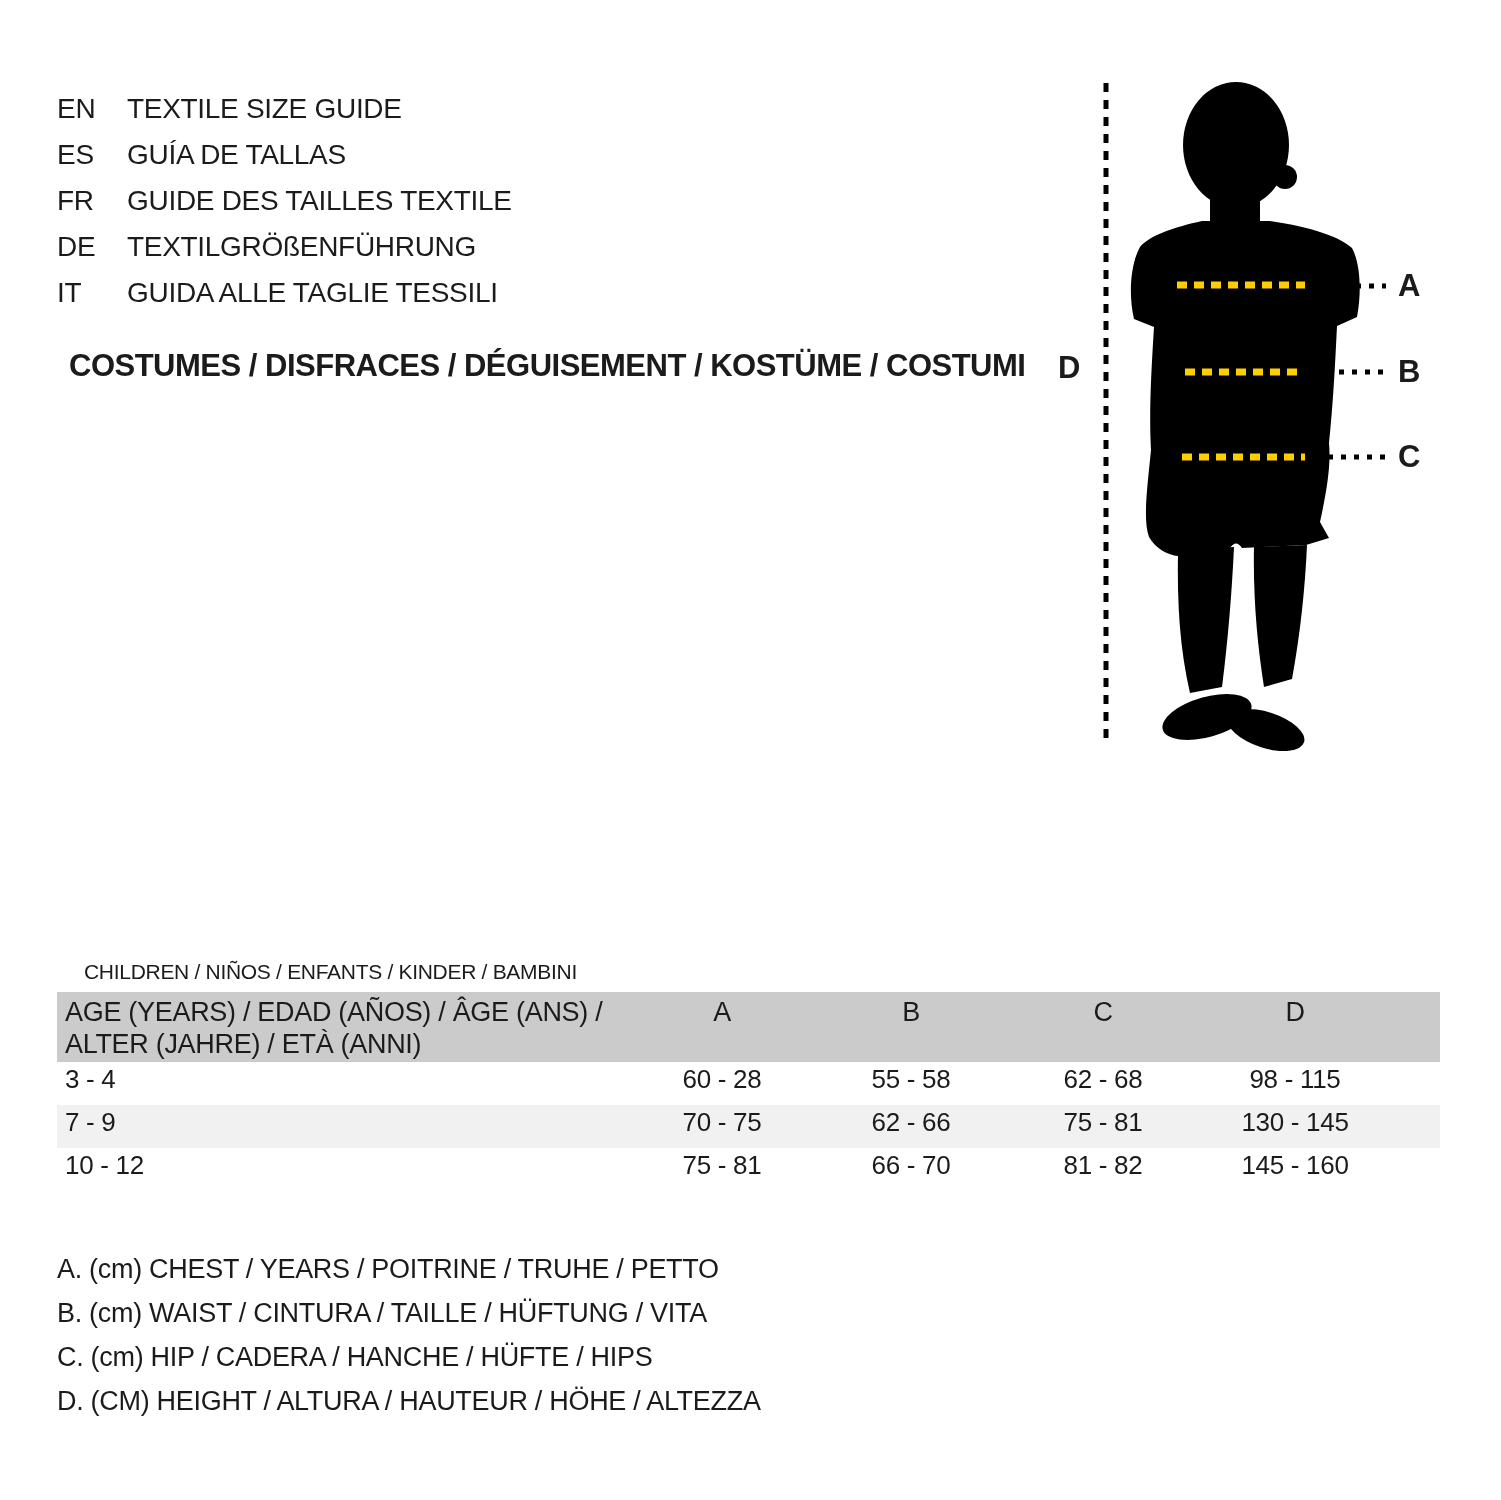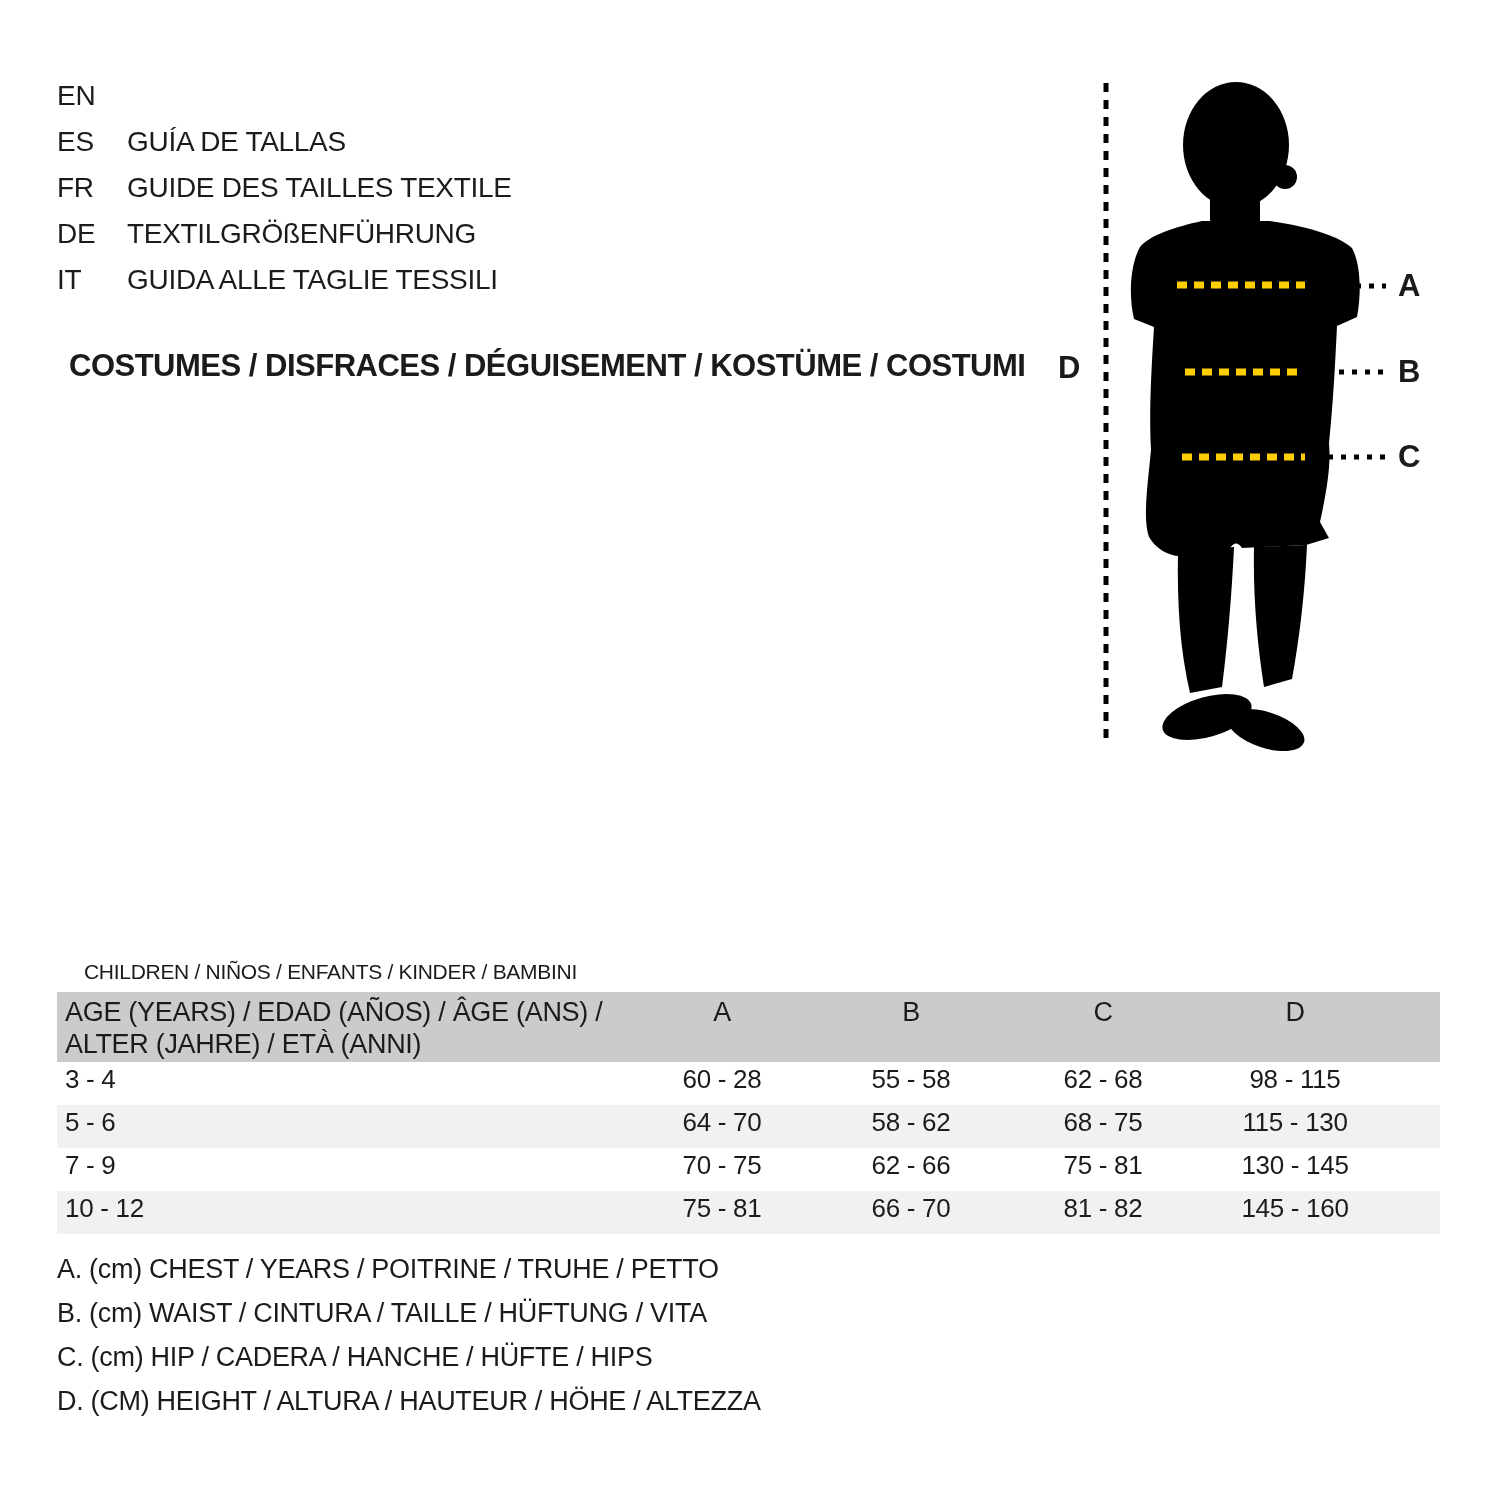--- a/index.html
+++ b/index.html
@@ -7,21 +7,21 @@
     width:1501px;height:1500px;
     background:#ffffff;
     font-family:"Liberation Sans","DejaVu Sans",sans-serif;
     color:#1b1b1b;
     position:relative;
     overflow:hidden;
   }
   .abs{position:absolute;}
 
   
-  .lang-block{left:57px;top:73px;}
+  .lang-block{left:57px;top:86px;}
   .lang-row{display:flex;height:46px;line-height:46px;font-size:28px;letter-spacing:-0.3px;}
   .lang-code{width:70px;flex:0 0 70px;}
   .lang-label{white-space:nowrap;}
 
   
   .category-title{
     left:57px;top:336px;margin:12px;
     font-size:31px;font-weight:bold;letter-spacing:-0.5px;white-space:nowrap;
   }
 
@@ -55,20 +55,21 @@
   
   .legend{left:57px;top:1247px;font-size:27px;letter-spacing:-0.3px;}
   .legend-line{height:44px;line-height:44px;white-space:nowrap;}
 </style>
 </head>
 <body>
 
 <section class="abs lang-block">
   <div class="lang-row">
     <span class="lang-code">EN</span>
+    <span class="lang-label">TEXTILE SIZE GUIDE</span>
   </div>
   <div class="lang-row">
     <span class="lang-code">ES</span>
     <span class="lang-label">GUÍA DE TALLAS</span>
   </div>
   <div class="lang-row">
     <span class="lang-code">FR</span>
     <span class="lang-label">GUIDE DES TAILLES TEXTILE</span>
   </div>
   <div class="lang-row">
@@ -147,28 +148,20 @@
 
   <div class="trow">
     <div class="cell label-cell">3 - 4</div>
     <div class="cell num">60 - 28</div>
     <div class="cell num">55 - 58</div>
     <div class="cell num">62 - 68</div>
     <div class="cell num">98 - 115</div>
     <div class="cell"></div>
   </div>
   <div class="trow">
-    <div class="cell label-cell">5 - 6</div>
-    <div class="cell num">64 - 70</div>
-    <div class="cell num">58 - 62</div>
-    <div class="cell num">68 - 75</div>
-    <div class="cell num">115 - 130</div>
-    <div class="cell"></div>
-  </div>
-  <div class="trow">
     <div class="cell label-cell">7 - 9</div>
     <div class="cell num">70 - 75</div>
     <div class="cell num">62 - 66</div>
     <div class="cell num">75 - 81</div>
     <div class="cell num">130 - 145</div>
     <div class="cell"></div>
   </div>
   <div class="trow">
     <div class="cell label-cell">10 - 12</div>
     <div class="cell num">75 - 81</div>

